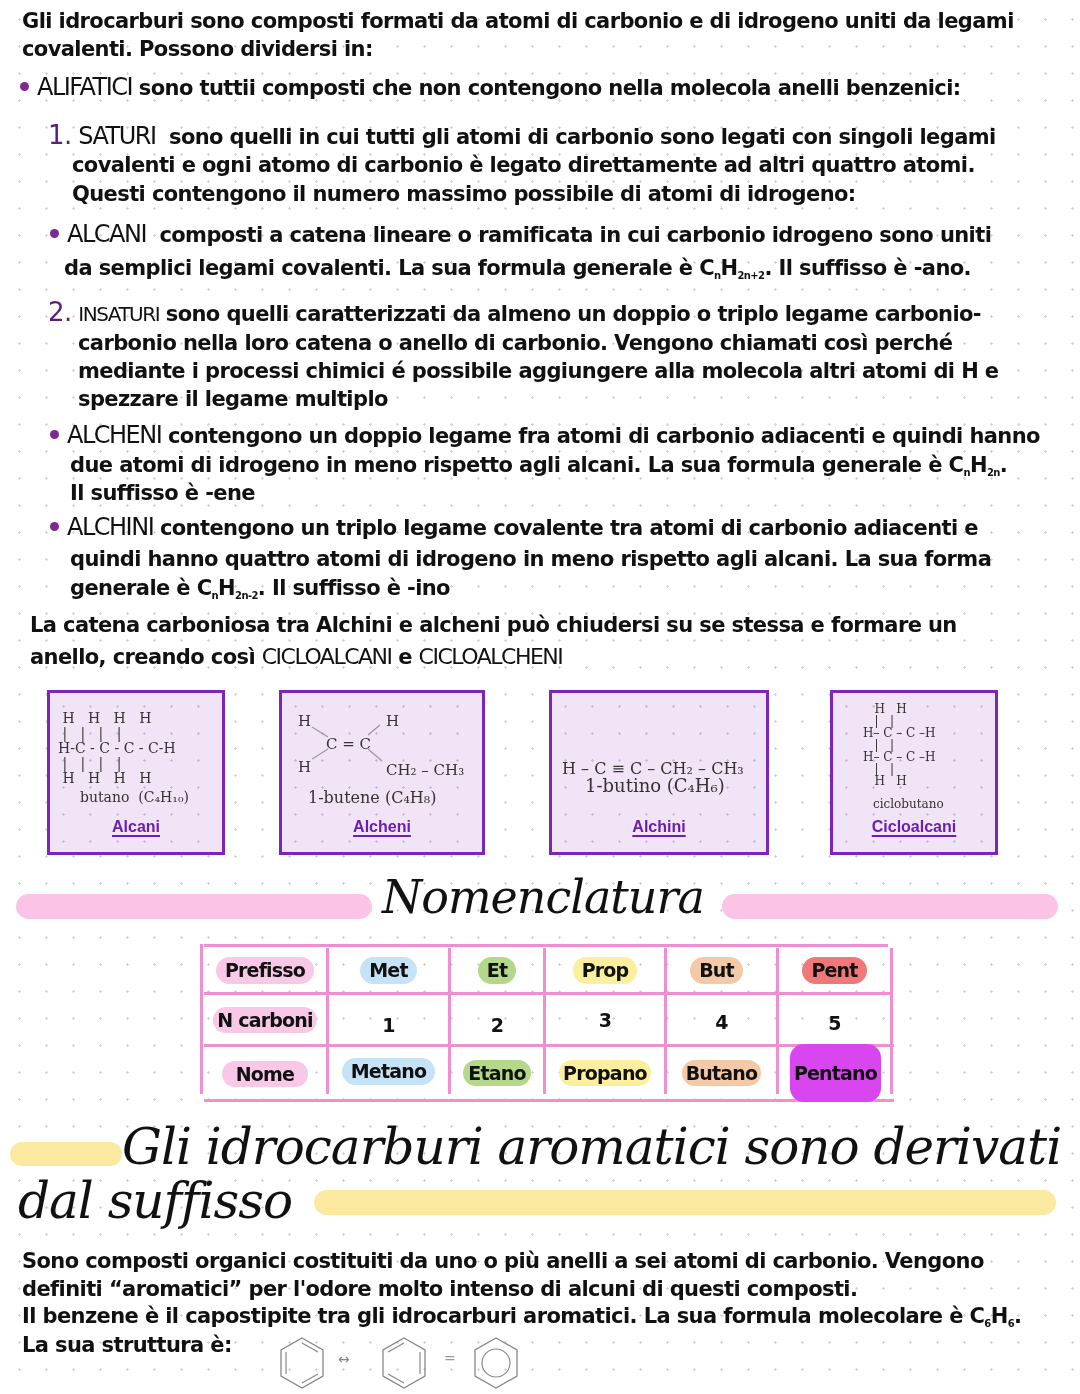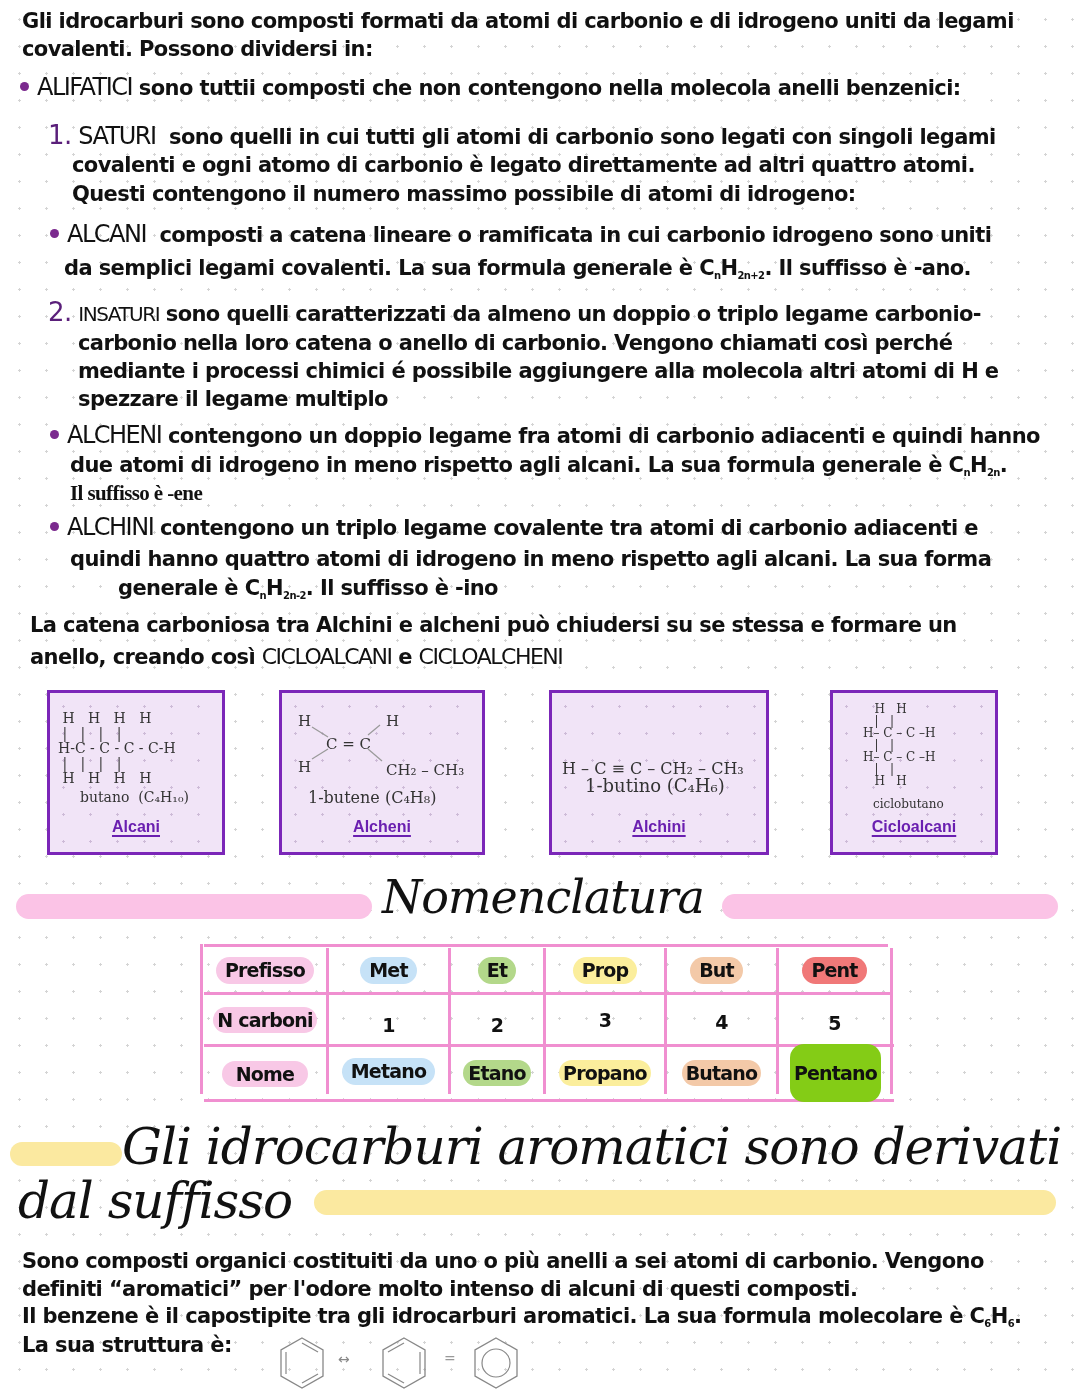--- a/index.html
+++ b/index.html
@@ -138,28 +138,28 @@
 <div class="txt" style="left:78px; top:357px;">mediante i processi chimici é possibile aggiungere alla molecola altri atomi di H e</div>
 <div class="txt" style="left:78px; top:385px;text-align:right;">spezzare il legame multiplo</div>
 
 <div class="txt" style="left:50px; top:421px;">
   <span class="bullet"></span><span class="kw-inline" style="font-size:24px;">ALCHENI</span>
   <span>contengono un doppio legame fra atomi di carbonio adiacenti e quindi hanno</span>
 </div>
 <div class="txt" style="left:70px; top:451px;">
   <span>due atomi di idrogeno in meno rispetto agli alcani. La sua formula generale è C</span><sub>n</sub><span>H</span><sub>2n</sub><span>.</span>
 </div>
-<div class="txt" style="left:70px; top:479px;font-family:Liberation Serif, serif;">Il suffisso è -ene</div>
+<div class="txt" style="left:70px; top:479px;">Il suffisso è -ene</div>
 
 <div class="txt" style="left:50px; top:513px;">
   <span class="bullet"></span><span class="kw-inline" style="font-size:24px;">ALCHINI</span>
   <span>contengono un triplo legame covalente tra atomi di carbonio adiacenti e</span>
 </div>
 <div class="txt" style="left:70px; top:545px;">quindi hanno quattro atomi di idrogeno in meno rispetto agli alcani. La sua forma</div>
-<div class="txt" style="left:70px; top:574px;margin-left:48px;">
+<div class="txt" style="left:70px; top:574px;">
   <span>generale è C</span><sub>n</sub><span>H</span><sub>2n-2</sub><span>. Il suffisso è -ino</span>
 </div>
 
 <div class="txt" style="left:30px; top:611px;">La catena carboniosa tra Alchini e alcheni può chiudersi su se stessa e formare un</div>
 <div class="txt" style="left:30px; top:642px;">
   <span>anello, creando così</span>
   <span class="kw-inline">CICLOALCANI</span>
   <span>e</span>
   <span class="kw-inline">CICLOALCHENI</span>
 </div>
@@ -262,21 +262,21 @@
   <div class="cell" style="left:251px; top:105px; width:92px; height:48px;">
       <span class="pill" style="background:#b3d88a; padding:1px 5px;">Etano</span>
     </div>
   <div class="cell" style="left:346px; top:105px; width:118px; height:48px;">
       <span class="pill" style="background:#fbee9c; padding:1px 4px;">Propano</span>
     </div>
   <div class="cell" style="left:467px; top:105px; width:109px; height:48px;text-align:center;">
       <span class="pill" style="background:#f3c9a8; padding:1px 4px;">Butano</span>
     </div>
   <div class="cell" style="left:579px; top:105px; width:113px; height:48px;">
-      <span class="pill" style="background:#84cc16; padding:17px 4px;">Pentano</span>
+      <span class="pill" style="background:#d946ef; padding:17px 4px;">Pentano</span>
     </div>
 </div>
 
 <div class="bar" style="left:10px; top:1142px; width:112px; height:24px; background:#fbe9a0;"></div>
 <div class="heading" style="left:122px; top:1118px; font-size:50px;">Gli idrocarburi aromatici sono derivati</div>
 <div class="heading" style="left:18px; top:1172px; font-size:50px;">dal suffisso</div>
 <div class="bar" style="left:314px; top:1190px; width:742px; height:25px; background:#fbe9a0;"></div>
 
 <div class="txt" style="left:22px; top:1247px;">Sono composti organici costituiti da uno o più anelli a sei atomi di carbonio. Vengono</div>
 <div class="txt" style="left:22px; top:1275px;">definiti “aromatici” per l'odore molto intenso di alcuni di questi composti.</div>

